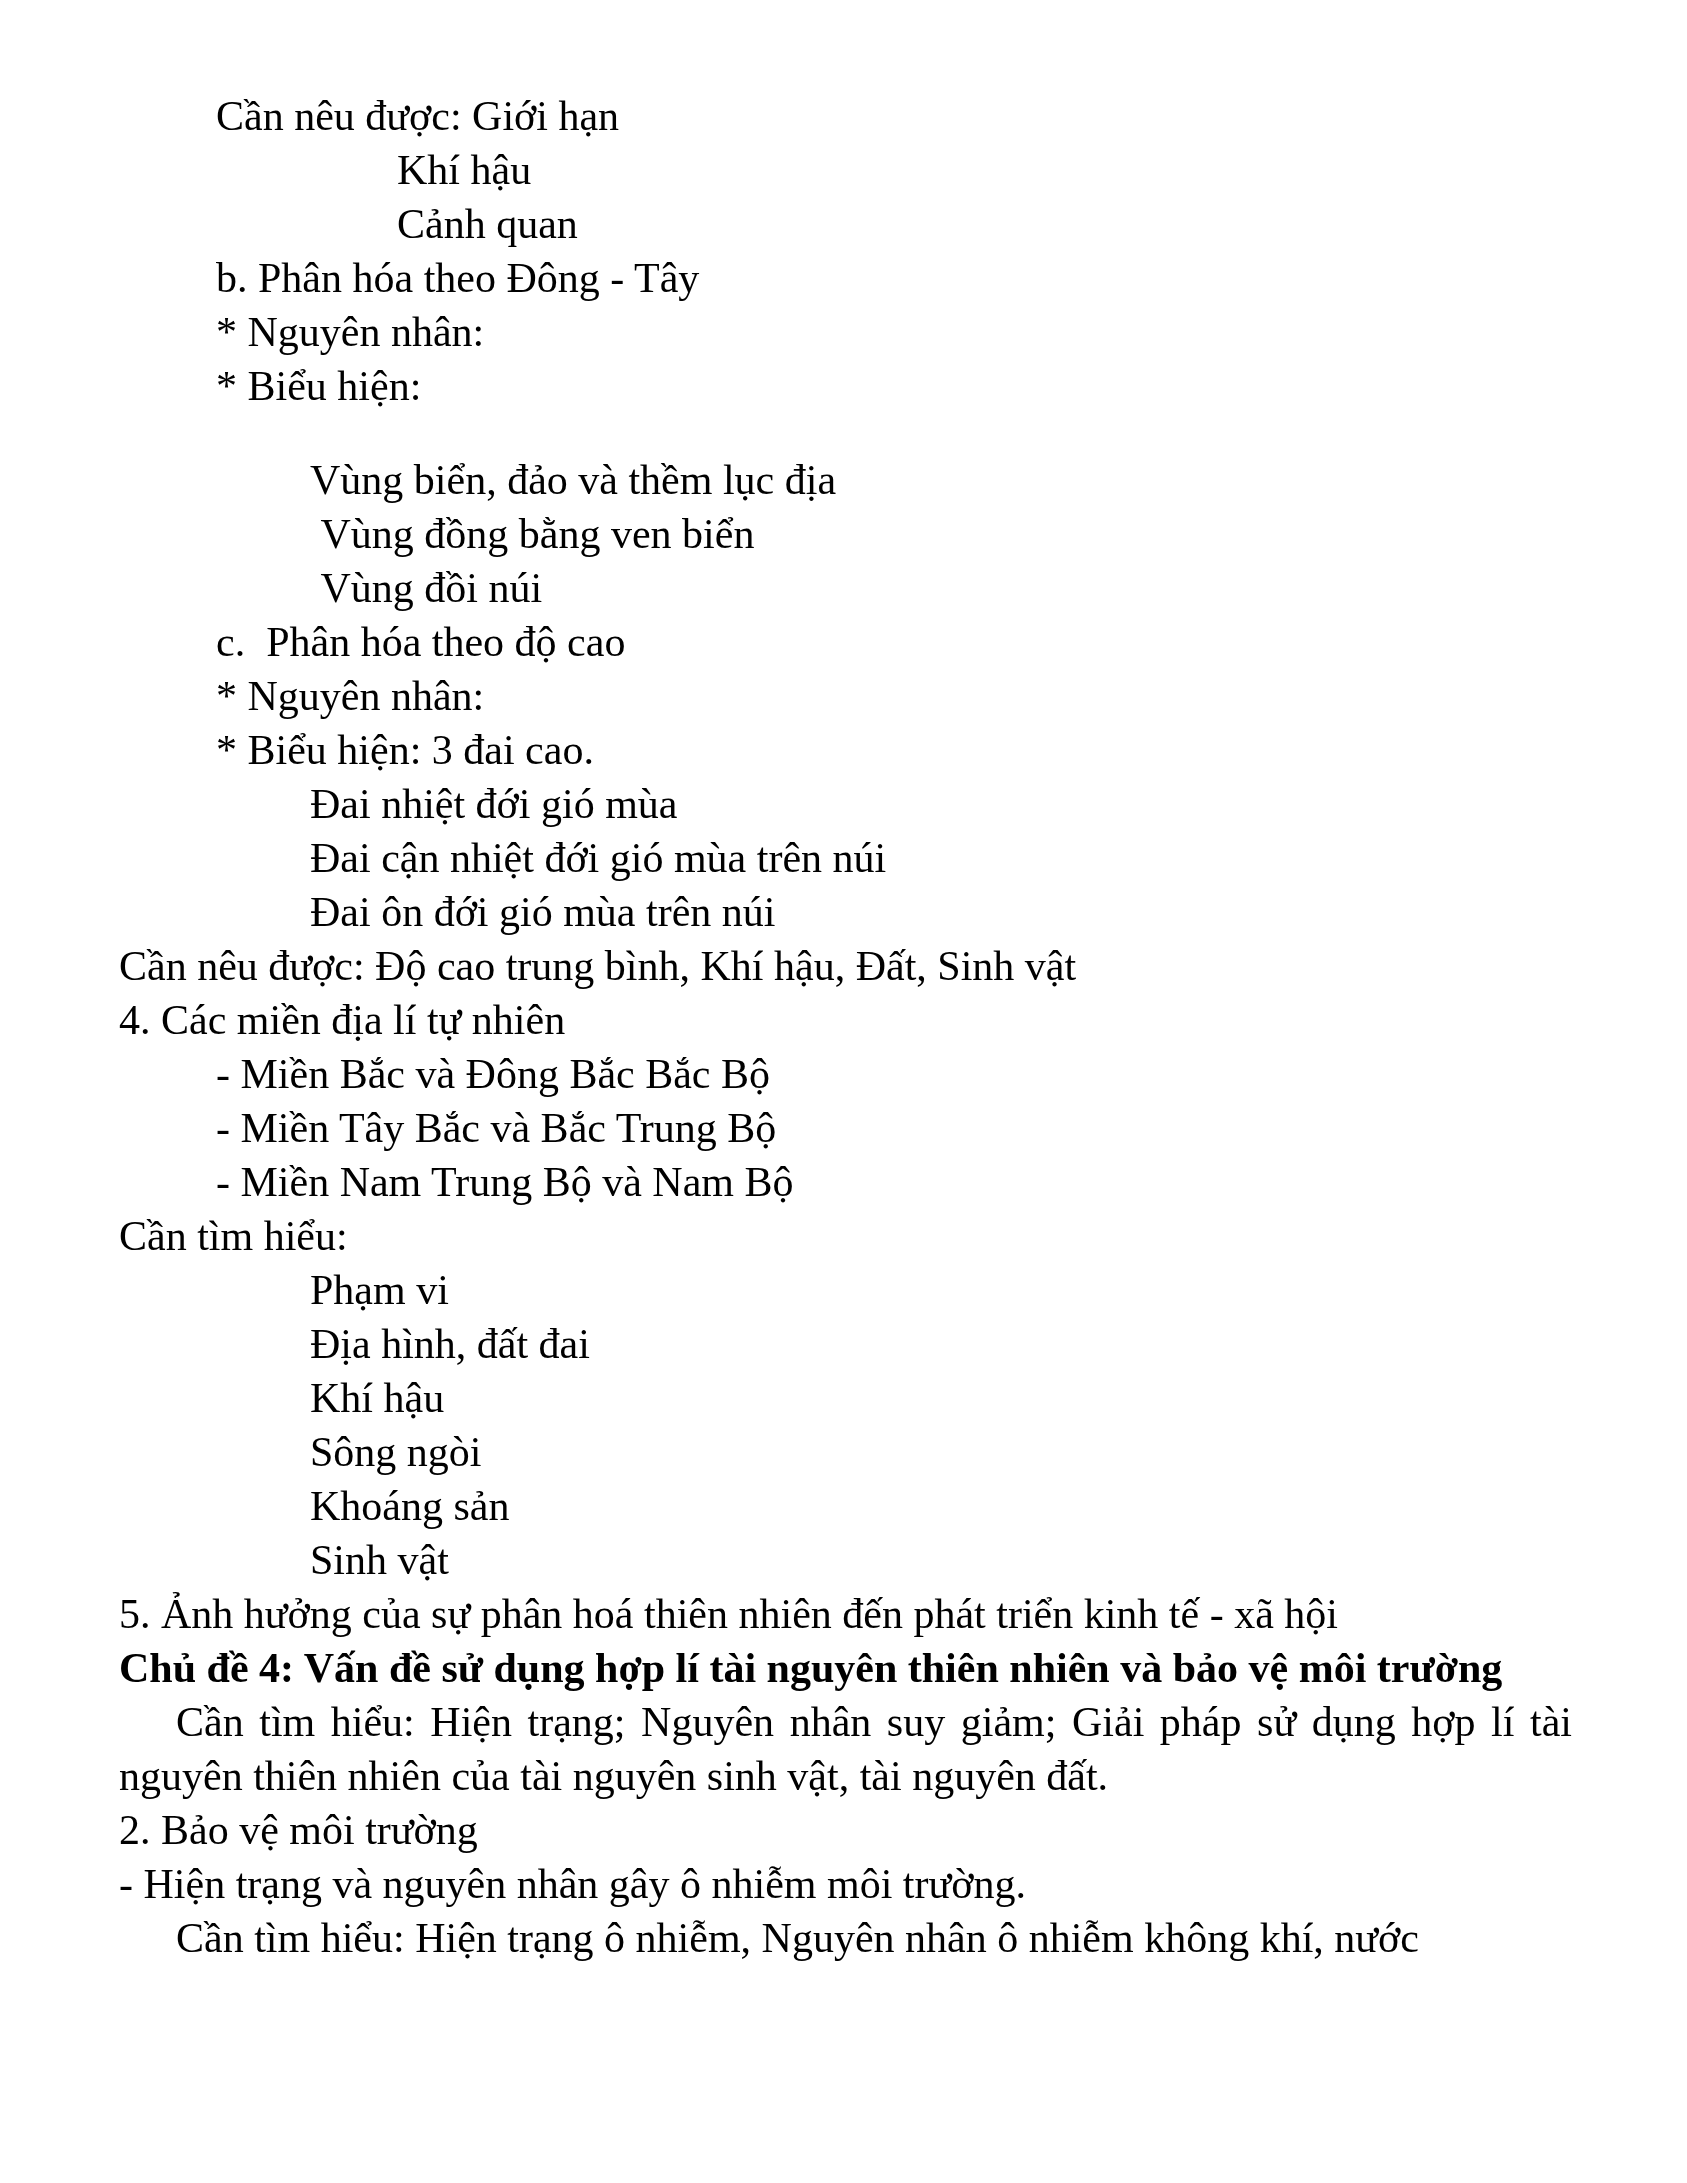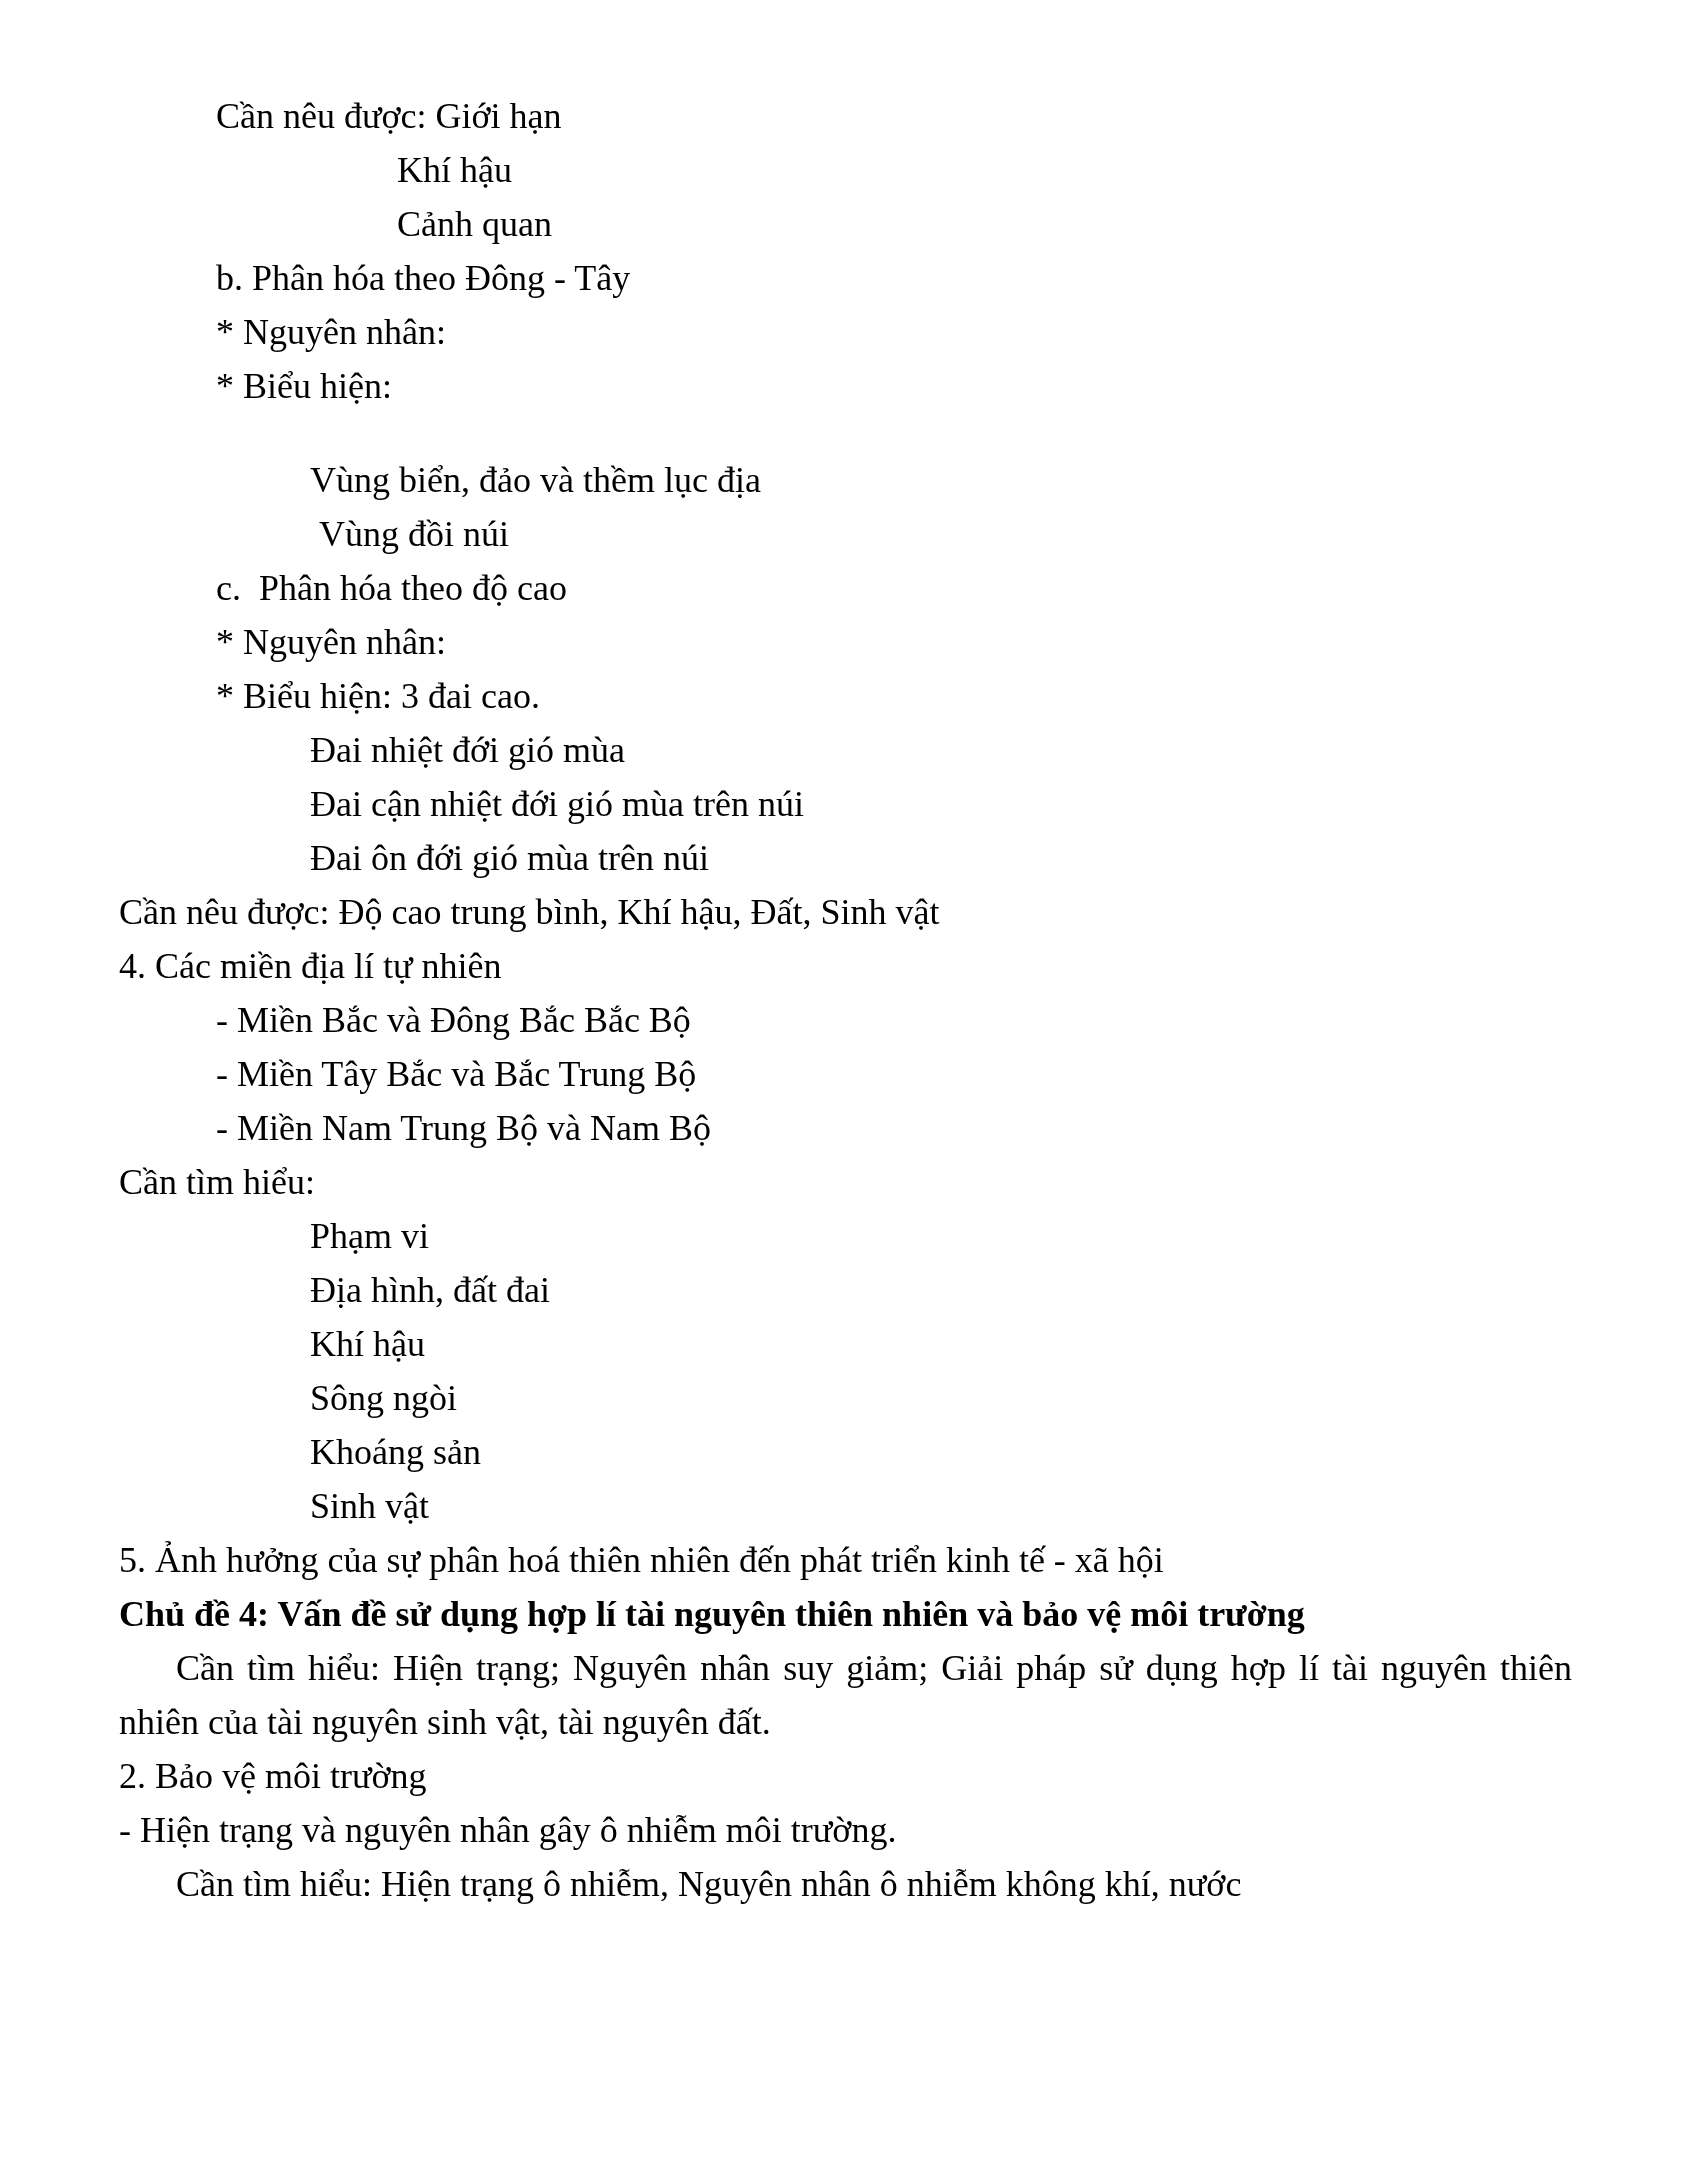--- a/index.html
+++ b/index.html
@@ -7,21 +7,21 @@
     padding: 0;
     background: #ffffff;
   }
   .page {
     position: relative;
     width: 1687px;
     height: 2183px;
     background: #ffffff;
     color: #000000;
     font-family: "Liberation Serif", "DejaVu Serif", serif;
-    font-size: 36px;
+    font-size: 42px;
     line-height: 54px;
     box-sizing: border-box;
     padding: 89px 115px 0 119px;
     overflow: hidden;
   }
   .doc-body { width: 100%; }
   .line {
     white-space: pre-wrap;
     min-height: 54px;
   }
@@ -46,20 +46,21 @@
 
 <div class="page">
   <div class="doc-body">
       <div class="line ind1">Cần nêu được: Giới hạn</div>
       <div class="line ind3">Khí hậu</div>
       <div class="line ind3">Cảnh quan</div>
       <div class="line ind1">b. Phân hóa theo Đông - Tây</div>
       <div class="line ind1">* Nguyên nhân:</div>
       <div class="line ind1">* Biểu hiện:</div>
       <div class="line ind2 gap-half">Vùng biển, đảo và thềm lục địa</div>
+      <div class="line ind2"> Vùng đồng bằng ven biển</div>
       <div class="line ind2"> Vùng đồi núi</div>
       <div class="line ind1">c.  Phân hóa theo độ cao</div>
       <div class="line ind1">* Nguyên nhân:</div>
       <div class="line ind1">* Biểu hiện: 3 đai cao.</div>
       <div class="line ind2">Đai nhiệt đới gió mùa</div>
       <div class="line ind2">Đai cận nhiệt đới gió mùa trên núi</div>
       <div class="line ind2">Đai ôn đới gió mùa trên núi</div>
       <div class="line ind0">Cần nêu được: Độ cao trung bình, Khí hậu, Đất, Sinh vật</div>
       <div class="line ind0">4. Các miền địa lí tự nhiên</div>
       <div class="line ind1">- Miền Bắc và Đông Bắc Bắc Bộ</div>

